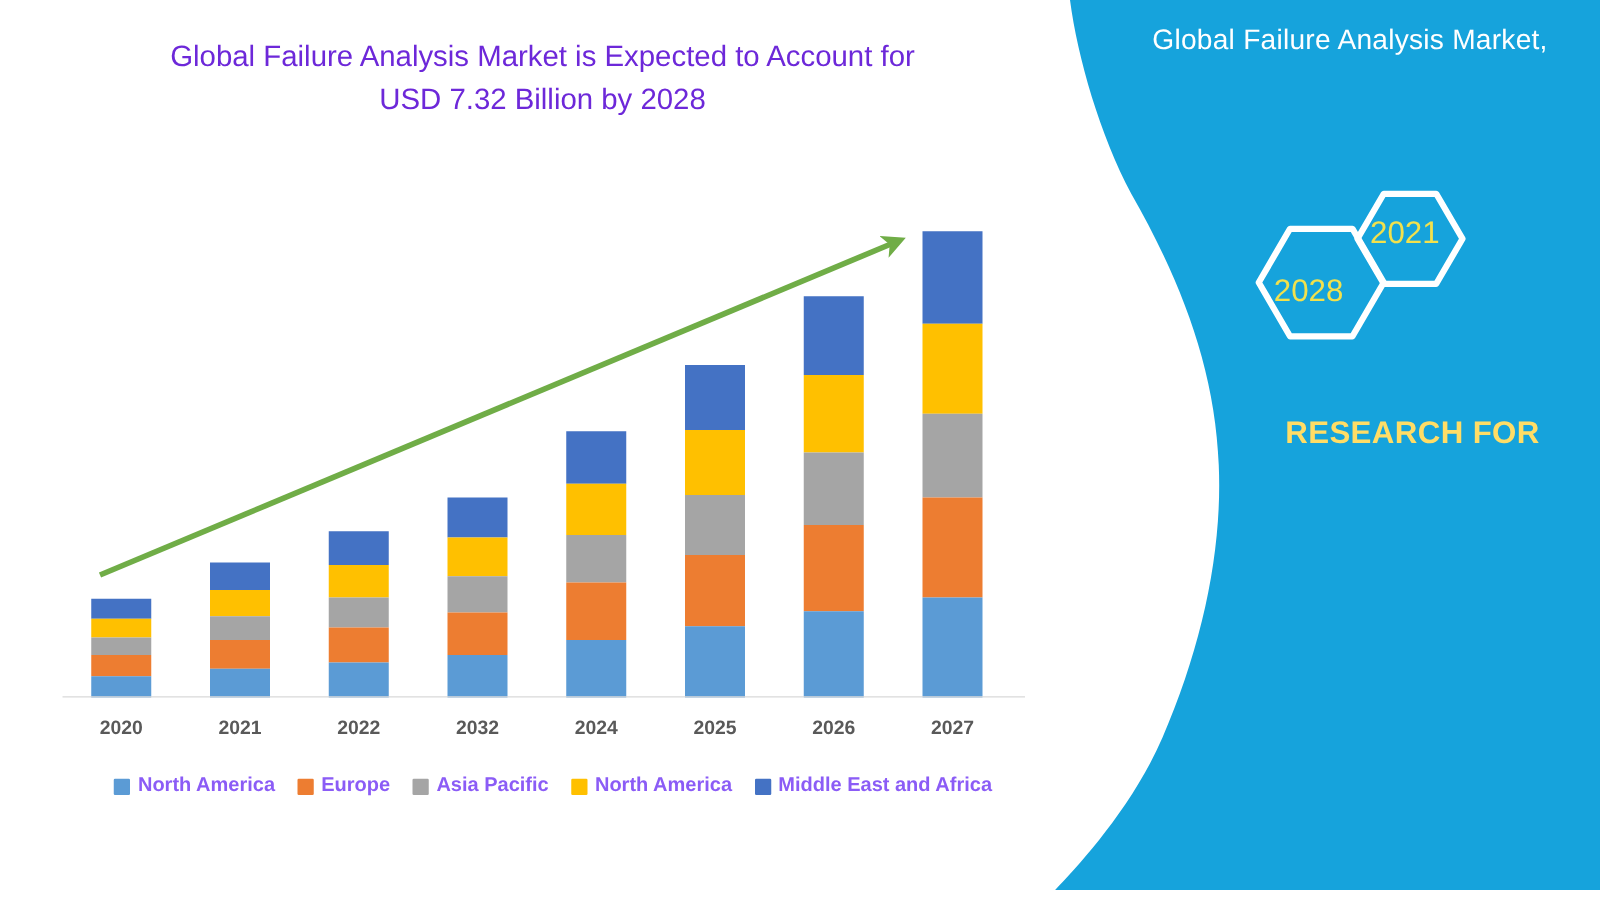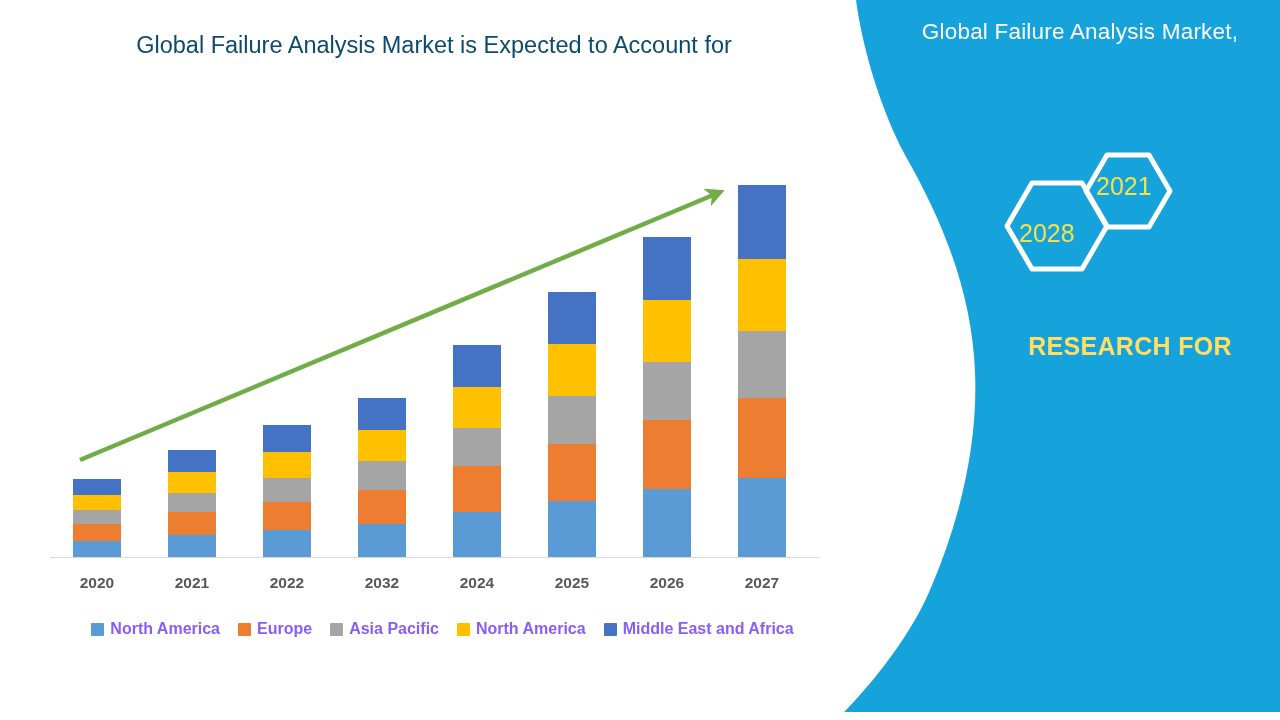--- a/index.html
+++ b/index.html
@@ -34,21 +34,21 @@
   .brand{
     position:absolute;left:995px;top:330px;width:270px;
     text-align:center;color:#ffdd66;font-weight:bold;
     font-size:25px;line-height:32px;letter-spacing:0.3px;
   }
   .brand .ln{display:block;}
 
   
   #chart-title{
     position:absolute;left:64px;top:28px;width:740px;
-    text-align:center;color:#0c4a6e;
+    text-align:center;color:#6d28d9;
     font-size:23.5px;line-height:34px;font-weight:400;
   }
   #chart-title .ln{display:block;white-space:nowrap;}
 
   
   #plot{position:absolute;left:0;top:0;width:860px;height:600px;}
   #axis-line{
     position:absolute;left:50px;top:557px;width:770px;height:1px;
     background:#d9d9d9;
   }
@@ -103,20 +103,21 @@
   </div>
   <div class="hex-label" id="hex-label-2021">2021</div>
   <div class="hex-label" id="hex-label-2028">2028</div>
 
   <div class="brand">
     <span class="ln">RESEARCH FOR</span>
   </div>
 
   <div id="chart-title">
     <span class="ln">Global Failure Analysis Market is Expected to Account for</span>
+    <span class="ln">USD 7.32 Billion by 2028</span>
   </div>
 
   <div id="plot">
     <div class="bars-layer" id="bars-layer">
         <div class="bar" style="left: 73px;">
           <span class="seg" title="Middle East and Africa 2020" style="height: 16px; background: rgb(68, 114, 196);"></span>
           <span class="seg" title="South America 2020" style="height: 15px; background: rgb(255, 192, 0);"></span>
           <span class="seg" title="Asia Pacific 2020" style="height: 14px; background: rgb(165, 165, 165);"></span>
           <span class="seg" title="Europe 2020" style="height: 17px; background: rgb(237, 125, 49);"></span>
           <span class="seg" title="North America 2020" style="height: 17px; background: rgb(91, 155, 213);"></span>

